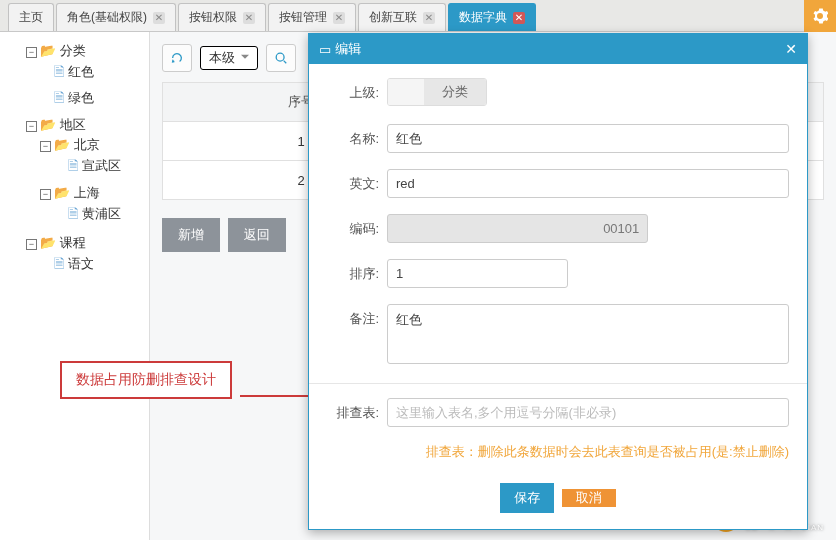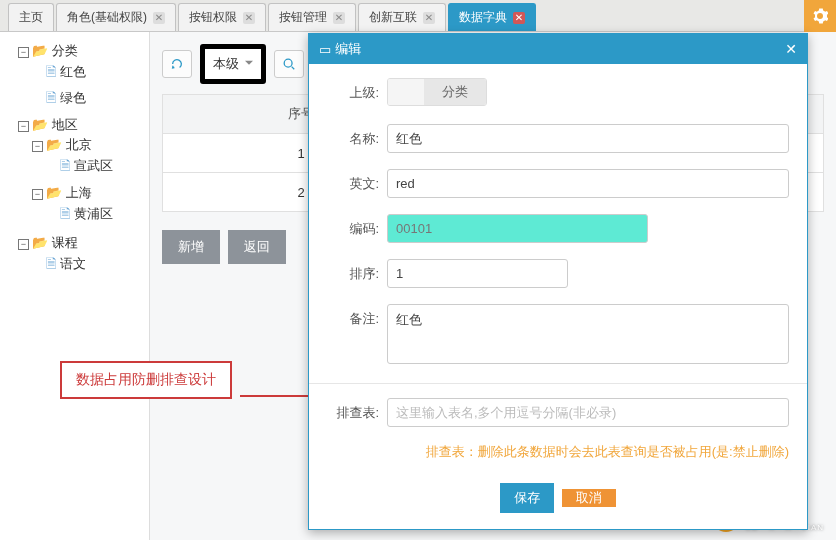--- a/index.html
+++ b/index.html
@@ -5,30 +5,30 @@
   * { box-sizing: border-box; margin: 0; padding: 0; font-family: "Microsoft YaHei", Arial, sans-serif; }
   body { background: #f0f0f0; width: 836px; height: 540px; overflow: hidden; position: relative; font-size: 13px; color: #333; }
   .topbar { background: #e8e8e6; border-bottom: 1px solid #c8c8c8; height: 32px; display: flex; align-items: flex-end; position: relative; }
   .tabs { display: flex; height: 28px; margin-left: 8px; }
   .tab { display: flex; align-items: center; padding: 0 10px; border: 1px solid #c2c2c2; border-bottom: none; background: #f2f2f2; margin-right: 2px; position: relative; font-size: 12px; color: #444; cursor: pointer; border-radius: 3px 3px 0 0; }
   .tab.active { background: #2c99c7; color: #fff; border-color: #2c99c7; }
   .tab .close { margin-left: 6px; font-size: 10px; color: #888; background: #ddd; width: 12px; height: 12px; display: inline-flex; align-items: center; justify-content: center; border-radius: 2px; }
   .tab.active .close { background: #d15757; color: #fff; }
   .gear-btn { position: absolute; right: 0; top: 0; width: 32px; height: 32px; background: #f1a63b; color: #fff; display: flex; align-items: center; justify-content: center; font-size: 16px; cursor:pointer; }
   .main { display: flex; height: 508px; }
-  .sidebar { width: 150px; background: #fff; border-right: 1px solid #ddd; padding: 8px 4px; font-size: 13px; position:relative; }
+  .sidebar { width: 150px; background: #fff; border-right: 1px solid #ddd; padding: 8px 12px; font-size: 13px; position:relative; }
   .tree ul { list-style: none; padding-left: 14px; }
   .tree li { white-space: nowrap; padding: 2px 0; }
   .node-toggle { display: inline-block; width: 11px; height: 11px; border: 1px solid #777; background: #fff; font-size: 9px; line-height: 9px; text-align: center; margin-right: 3px; color:#555; cursor:pointer; }
   .folder-open { color: #e4b04a; }
   .doc { color: #6aa5d4; }
   .content { flex: 1; background: #f6f7f8; padding: 12px; position: relative; }
   .toolbar { display: flex; align-items: center; gap: 8px; margin-bottom: 10px; }
   .icon-btn { width: 30px; height: 28px; border: 1px solid #ccc; background: #fcfcfc; color: #2c99c7; display: flex; align-items: center; justify-content: center; border-radius: 3px; cursor:pointer; }
-  .select { height: 40px; border: 5px solid #000000; padding: 0 22px 0 8px; background: #fff; border-radius: 3px; position: relative; display:flex; align-items:center; cursor:pointer; }
+  .select { height: 24px; border: 1px solid #000000; padding: 0 22px 0 8px; background: #fff; border-radius: 3px; position: relative; display:flex; align-items:center; cursor:pointer; }
   .select::after { content: ""; position: absolute; right: 8px; top: 50%; transform: translateY(-40%); border: 4px solid transparent; border-top-color: #888; }
   .table { width: 100%; border-collapse: collapse; background: #fff; }
   .table th, .table td { border: 1px solid #e0e0e0; padding: 10px 8px; text-align: center; font-size: 13px; }
   .table th { background: #f3f4f5; font-weight: normal; color:#555; }
   .goto { color: #19a96b; cursor:pointer; }
   .goto-red { color: #d06060; cursor:pointer; }
   .arrow-icn { margin-right: 2px; }
   .btn-row { margin-top: 18px; }
   .btn-gray { background: #8d939a; color: #fff; border: none; padding: 8px 16px; margin-right: 4px; font-size: 13px; cursor:pointer; }
   .anno-box { position: absolute; left: 60px; top: 361px; border: 2px solid #cc3a3a; color: #cc3a3a; padding: 8px 14px; font-size: 14px; background: #fff; }
@@ -38,21 +38,21 @@
   .modal { position: absolute; left: 308px; top: 33px; width: 500px; background: #fff; border: 1px solid #2c99c7; box-shadow: 0 3px 10px rgba(0,0,0,0.3); z-index:10; }
   .modal-header { background: #2c99c7; color: #fff; height: 30px; display: flex; align-items: center; padding: 0 10px; font-size: 13px; justify-content: space-between; }
   .modal-header .title-wrap { display:flex; align-items:center; gap:4px;}
   .modal-close { cursor:pointer; font-size:14px; }
   .modal-body { padding: 14px 18px 12px 18px; }
   .form-row { display: flex; align-items: flex-start; margin-bottom: 16px; }
   .form-label { width: 60px; text-align: right; padding-right: 8px; color: #555; font-size: 13px; padding-top: 6px; }
   .form-control { flex: 1; }
   .input, .textarea { width: 100%; border: 1px solid #ccc; border-radius: 3px; padding: 6px 8px; font-size: 13px; color:#444; }
   .input.half { width: 45%; }
-  .input.readonly { background: #5eead4; color:#777; }
+  .input.readonly { background: #e5e5e5; color:#777;text-align:right; }
   .textarea { height: 60px; resize: none; }
   .breadcrumb-box { display:inline-flex; border:1px solid #ddd; border-radius:3px; overflow:hidden; height:28px; align-items:center; }
   .breadcrumb-seg { padding: 0 18px; background:#e7e7e7; color:#666; height:100%; display:flex; align-items:center; position:relative; cursor:pointer; }
   .breadcrumb-seg.first { background:#f5f5f5; }
   .hint { color: #f1a63b; font-size: 13px; text-align: right; margin-top: 6px; margin-bottom: 10px; }
   .separator { height:1px; background:#e6e6e6; margin: 6px -18px 14px -18px; }
   .modal-footer { text-align: center; padding-bottom: 16px; }
   .btn-blue { background: #2c99c7; color:#fff; border:none; padding:6px 14px; font-size:13px; margin-right:4px; cursor:pointer; }
   .btn-orange { background: #ef9335; color:#fff; border:none; padding:0 14px; font-size:13px; cursor:pointer; }
   .logo { position: absolute; right: 12px; bottom: 8px; display:flex; align-items:center; color:#fff; font-weight:bold; font-size:15px; text-shadow:0 0 3px rgba(0,0,0,0.5); }

